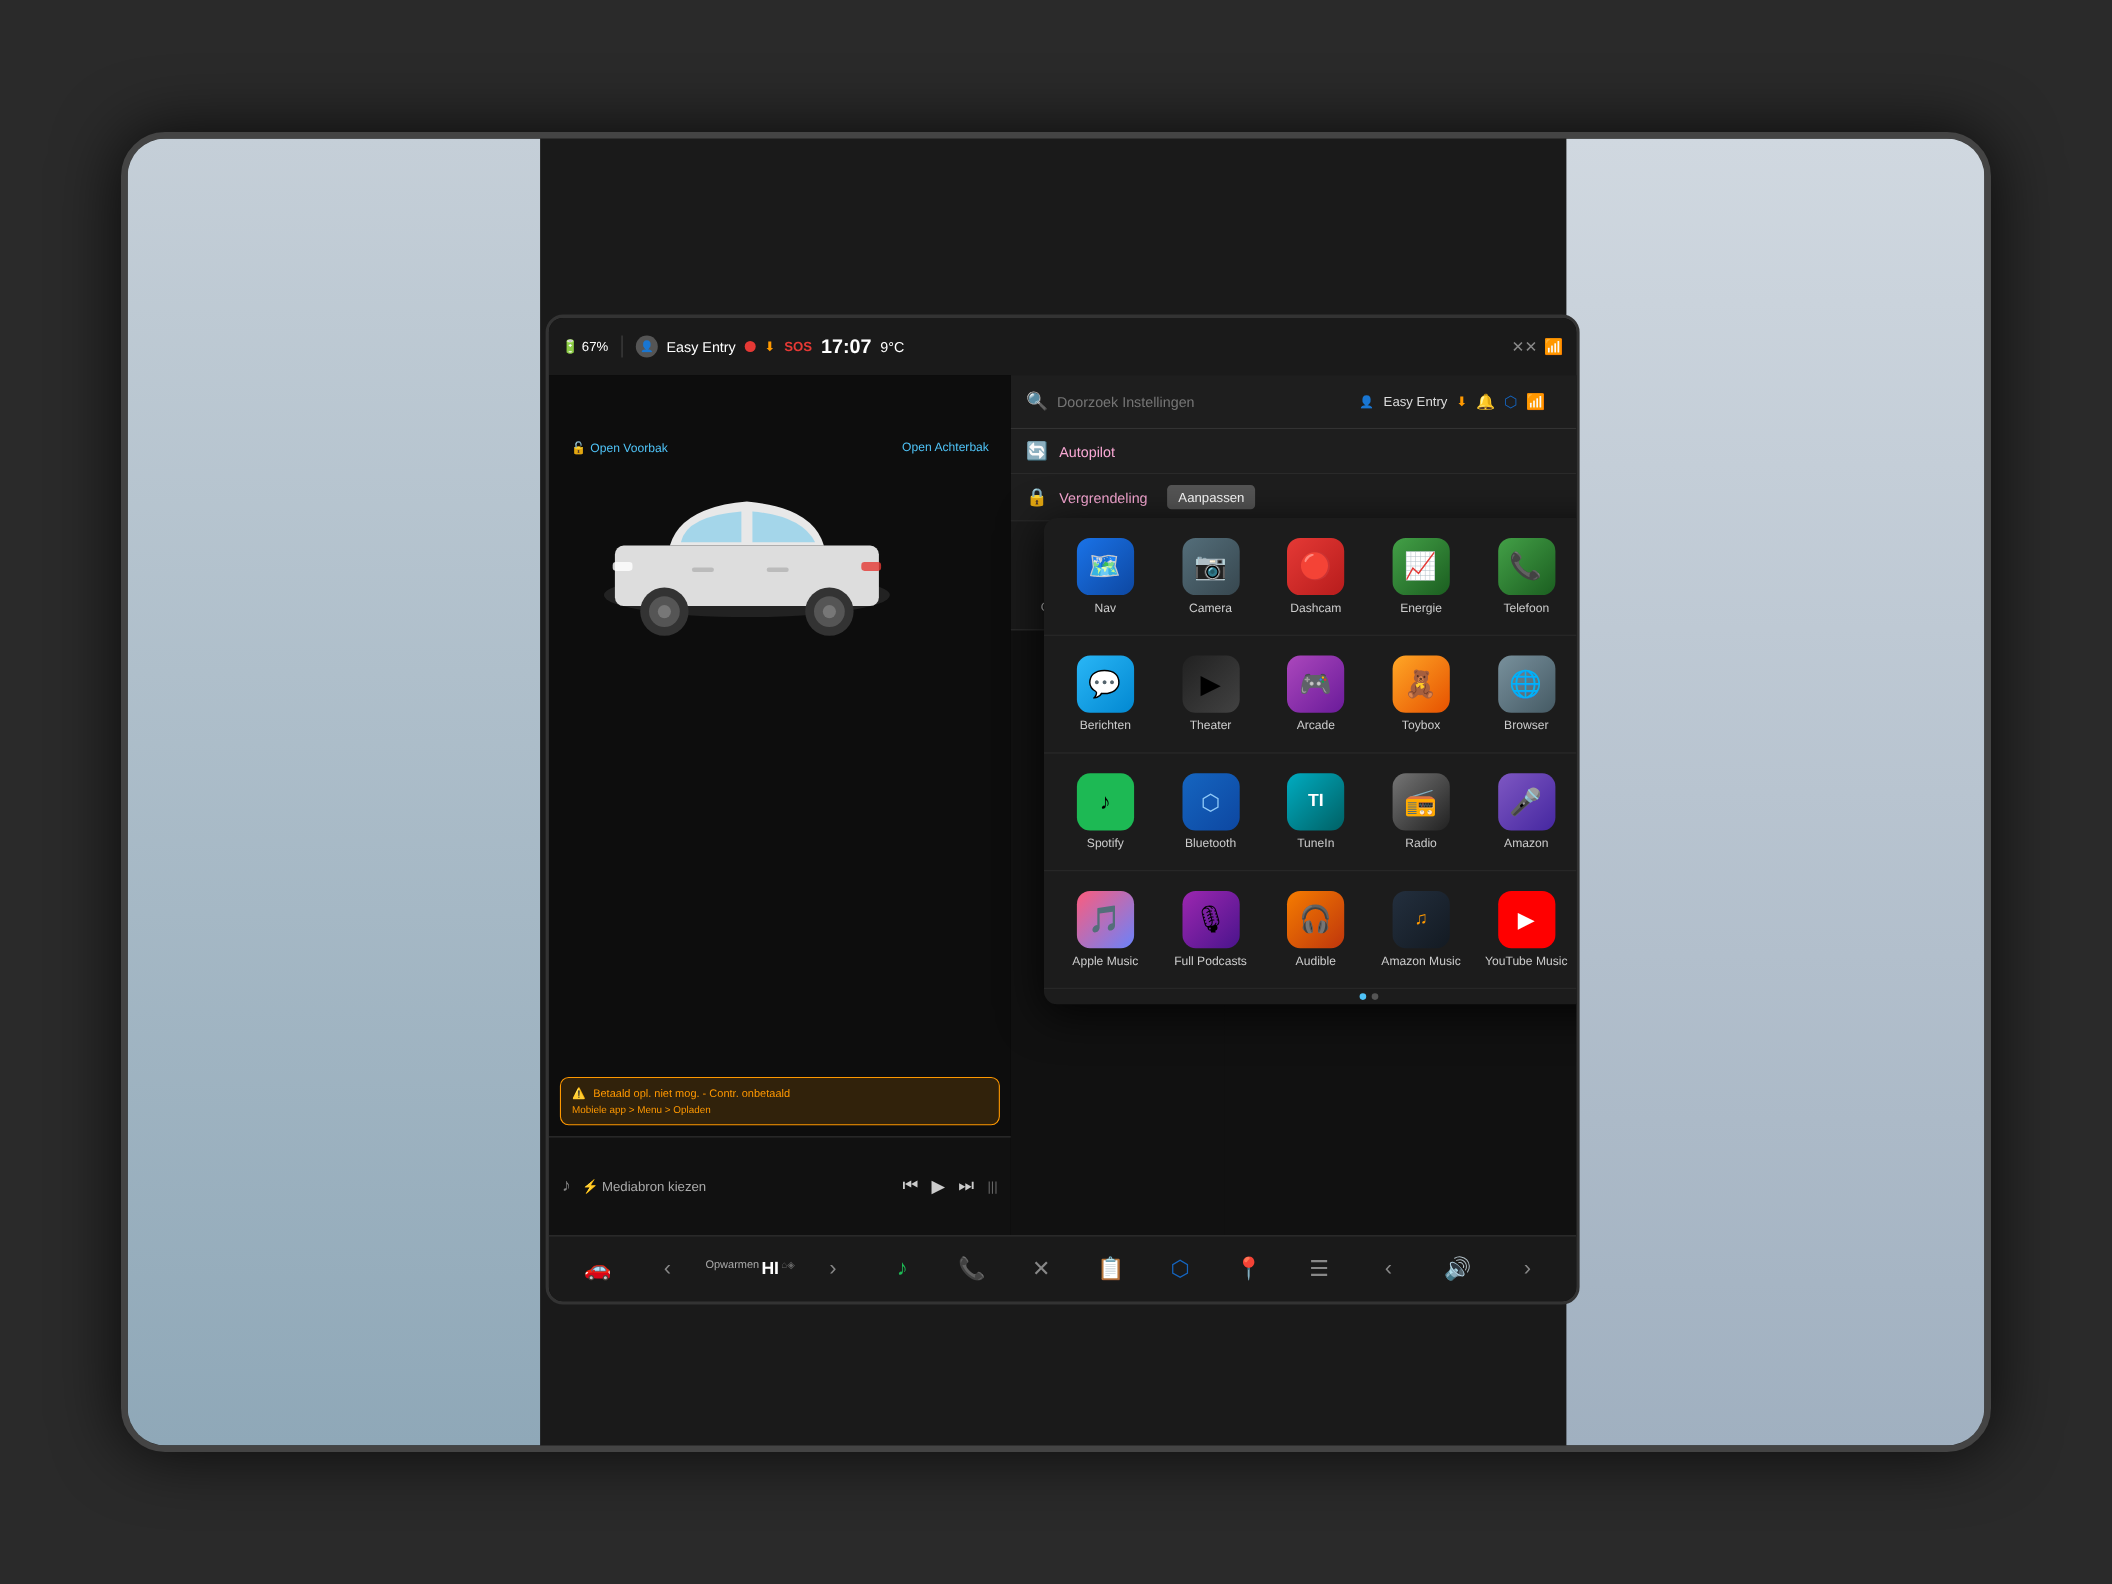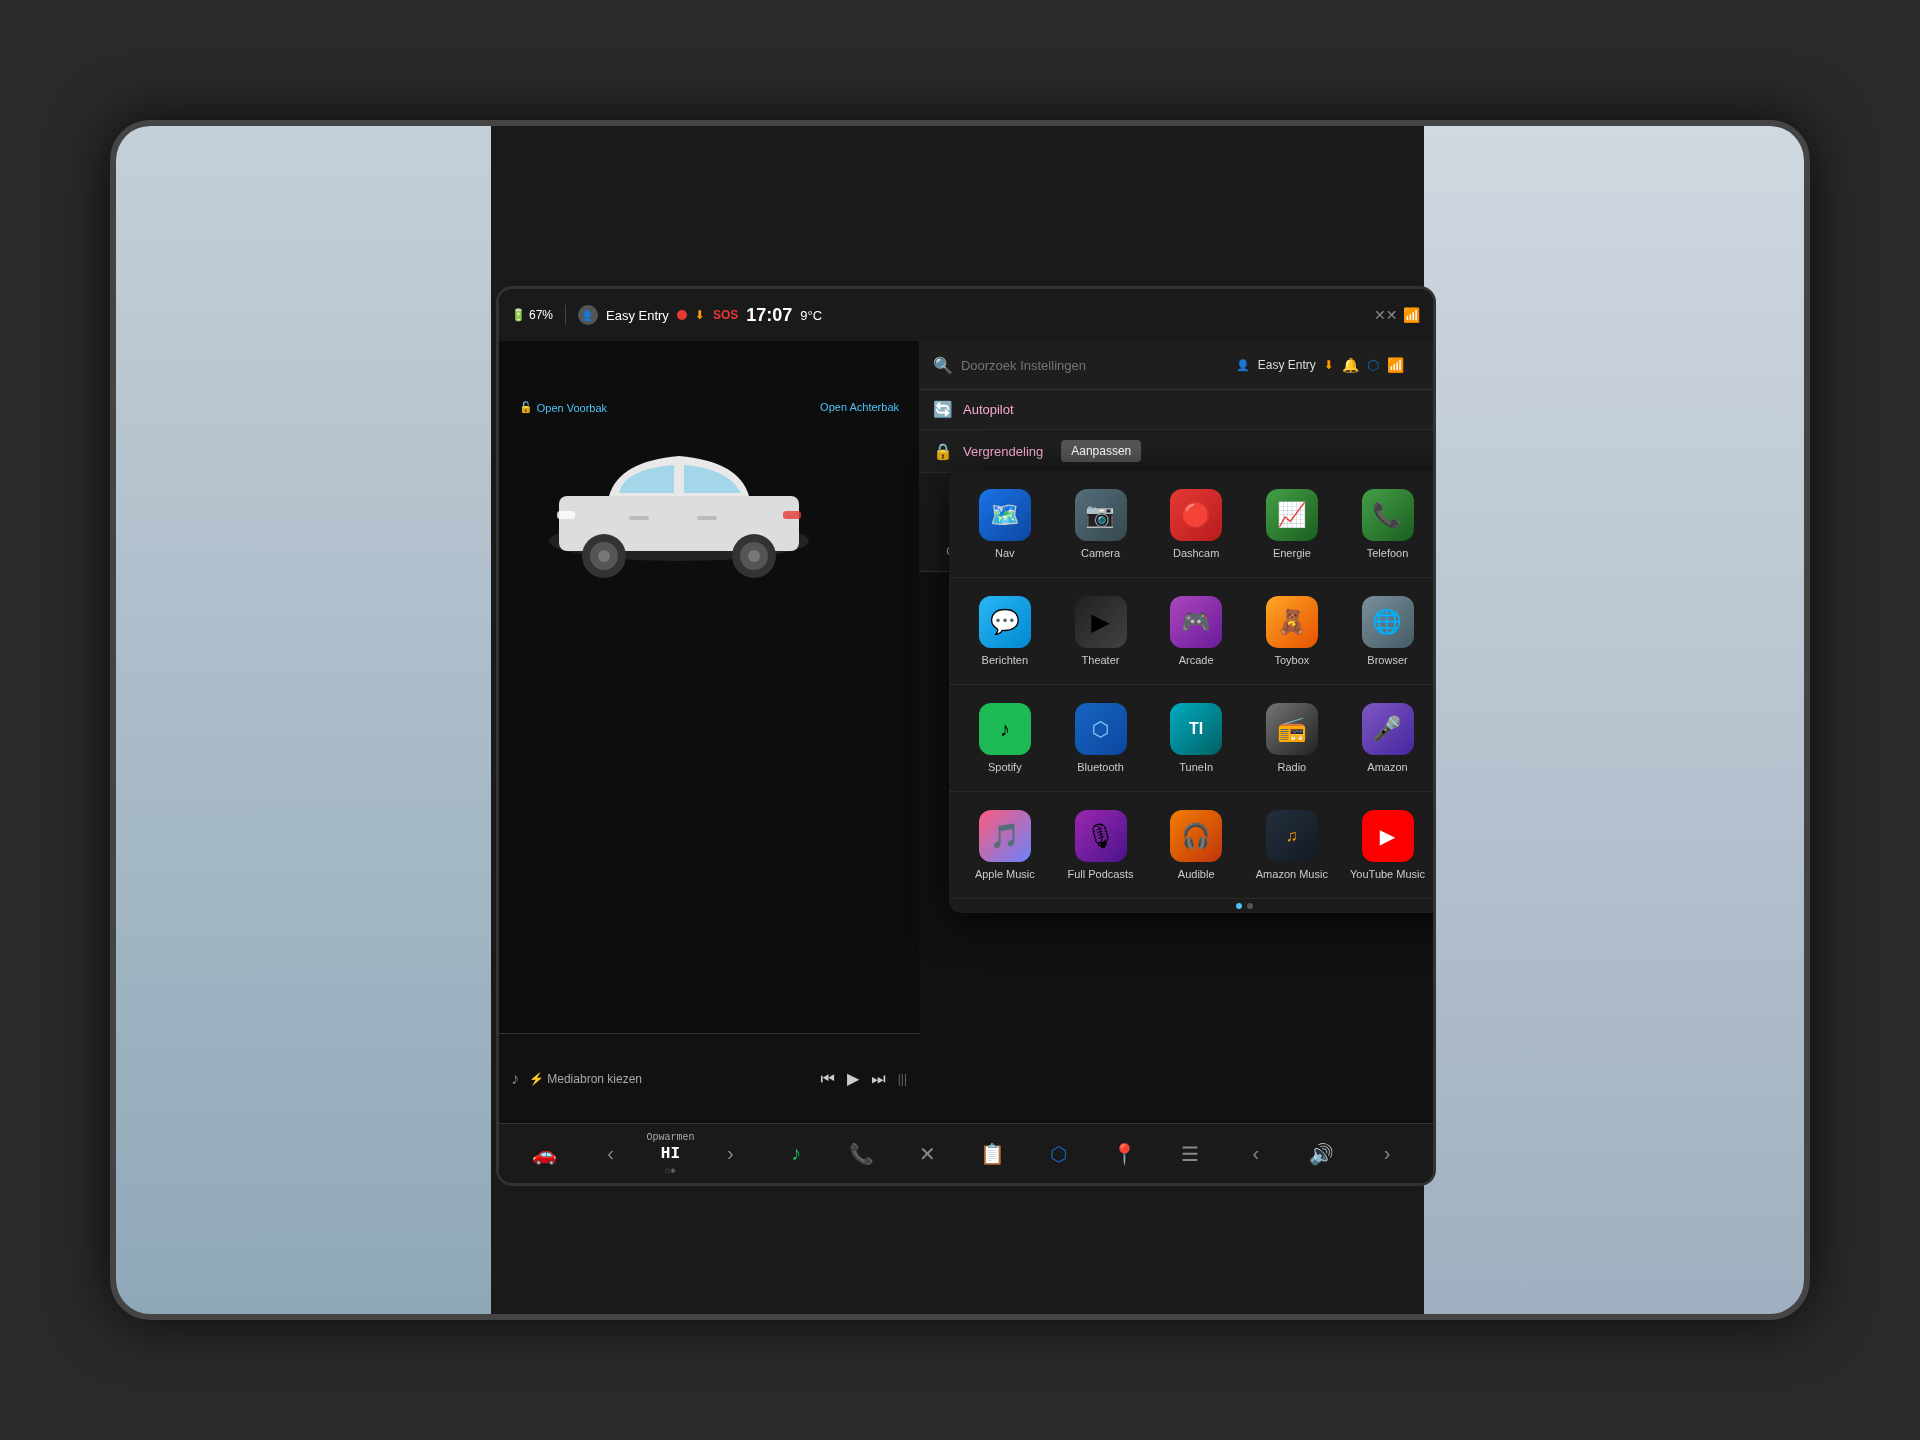--- a/index.html
+++ b/index.html
@@ -344,24 +344,22 @@
       border-radius: 8px;
       height: 46px;
     }
 
     .taskbar-item.active {
       color: #fff;
     }
 
     .taskbar-center {
       display: flex;
-      align-items: center;
-      flex-direction: column;
+      align-items: flex-start;
       gap: 2px;
-      font-family: Liberation Mono, monospace;
     }
 
     .taskbar-center .heat-label {
       font-size: 10px;
       color: #aaa;
     }
 
     .taskbar-center .heat-value {
       font-size: 16px;
       font-weight: 700;
@@ -550,20 +548,25 @@
             <circle cx="225" cy="115" r="6" fill="#777"></circle>
 
             <rect x="28" y="70" width="18" height="8" rx="3" fill="#fff" opacity="0.8"></rect>
             <rect x="254" y="70" width="18" height="8" rx="3" fill="#e53935" opacity="0.8"></rect>
 
             <rect x="100" y="75" width="20" height="4" rx="2" fill="#bbb"></rect>
             <rect x="168" y="75" width="20" height="4" rx="2" fill="#bbb"></rect>
           </svg>
         </div>
 
+        <div class="warning-box">
+          <span style="margin-right:4px">⚠️</span>
+          <span>Betaald opl. niet mog. - Contr. onbetaald</span>
+          <div style="margin-top:4px;color:#ff9800;font-size:9px">Mobiele app &gt; Menu &gt; Opladen</div>
+        </div>
 
         <div class="media-bar">
           <span class="media-icon">♪</span>
           <span class="media-source">⚡ Mediabron kiezen</span>
           <div class="media-controls">
             <span>⏮</span>
             <span>▶</span>
             <span>⏭</span>
             <span style="font-size:12px;color:#666">|||</span>
           </div>

